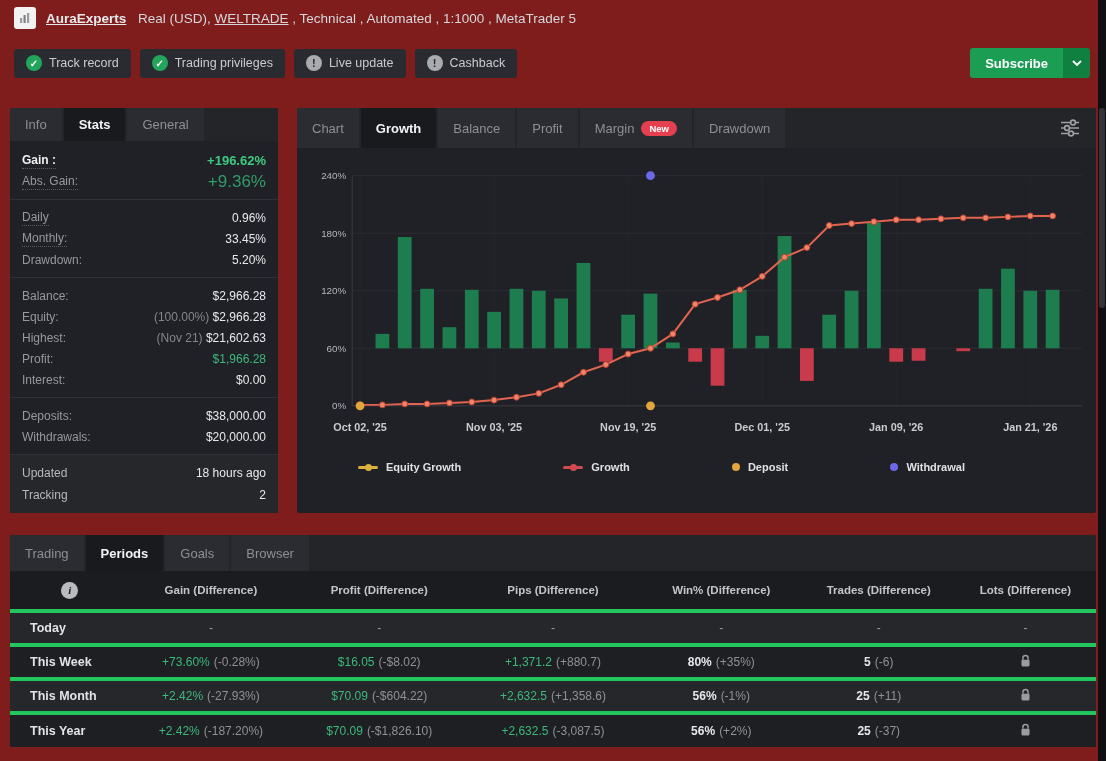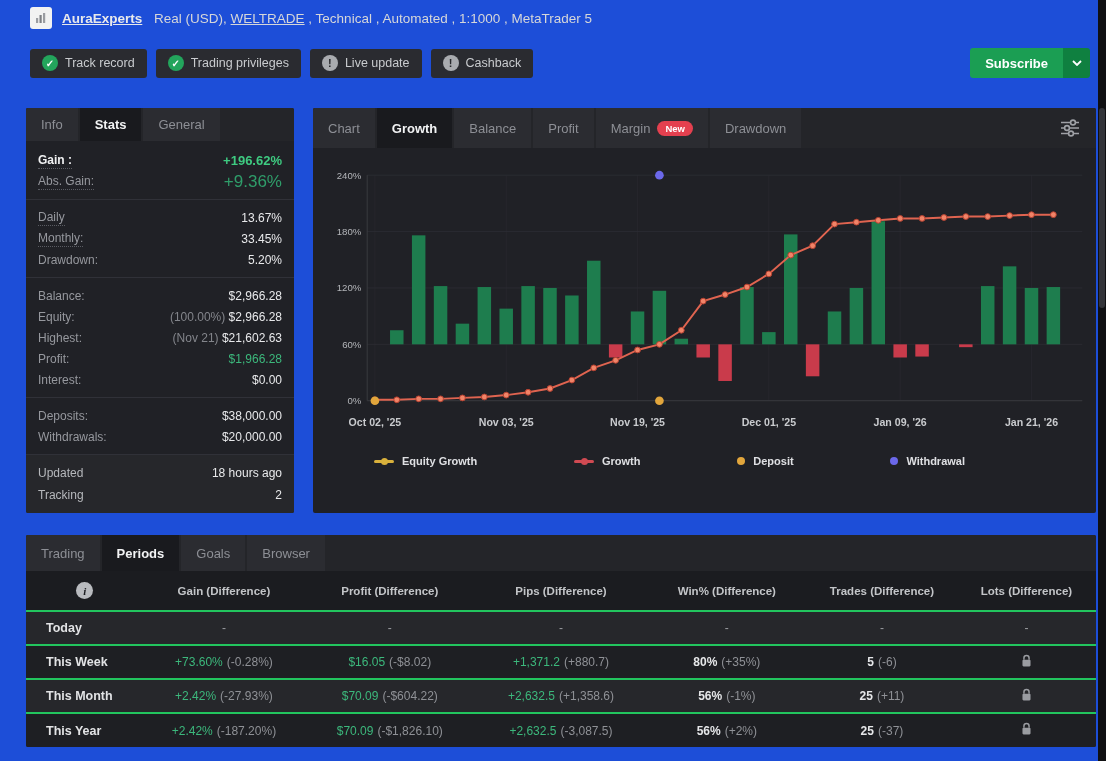--- a/index.html
+++ b/index.html
@@ -1,20 +1,20 @@
 <!DOCTYPE html>
 <html><head>
 <meta charset="utf-8">
 <style>
   * { margin:0; padding:0; box-sizing:border-box; }
   html,body { background:#101113; }
   body { font-family:"Liberation Sans", sans-serif; }
   #app {
-    position:relative; width:1106px; height:761px; background:#1d4ed8;
-    overflow:hidden; color:#e4e5e7;padding-left:16px;
+    position:relative; width:1106px; height:761px; background:#7f1d1d;
+    overflow:hidden; color:#e4e5e7;
   }
   
   #hdr { display:flex; align-items:center; height:36px; padding:0 14px; }
   #logo {
     width:22px; height:22px; background:#f2f2f2; border-radius:3px;
     display:flex; align-items:center; justify-content:center; margin-right:10px;
   }
   #logo svg { display:block; }
   .title { font-size:13.5px; color:#d6d7d9; white-space:nowrap; }
   .title .lnk { color:#e8e9eb; font-weight:700; text-decoration:underline; cursor:pointer; }
@@ -76,21 +76,21 @@
   #legend { display:flex; justify-content:space-between; padding:8px 125px 0 55px; }
   .lg { display:flex; align-items:center; gap:8px; font-size:11px; font-weight:700; color:#dfe0e3; }
   .sw-line { position:relative; width:20px; height:3px; border-radius:2px; }
   .sw-line i { position:absolute; left:7px; top:-2px; width:7px; height:7px; border-radius:50%; background:inherit; }
   .sw-dot { width:8px; height:8px; border-radius:50%; }
   
   #botpanel { margin:22px 10px 0 10px; background:#202126; border-radius:2px; overflow:hidden; }
   #botpanel .tabstrip { height:36px; }
   table { width:100%; border-collapse:collapse; table-layout:fixed; }
   thead th { background:#1b1c20; height:40px; font-size:11.5px; color:#c3c5c8; font-weight:700; text-align:center; }
-  tbody td { height:34px; font-size:12px; text-align:center; border-top:2px solid #22c55e; }
+  tbody td { height:34px; font-size:12px; text-align:center; border-top:4px solid #22c55e; }
   tbody tr.lt { background:#26272b; }
   tbody tr.dk { background:#1e1f23; }
   td.rowlabel { text-align:left; padding-left:20px; color:#e2e3e5; font-weight:700; font-size:12.5px; }
   .cmain { color:#e6e7e9; }
   .cmain.green { color:#3cb87c; }
   .cmain.bold { font-weight:700; }
   .cdiff { color:#8f9196; margin-left:4px; }
   .dash { color:#9b9da1; }
   .ic-info { width:17px; height:17px; border-radius:50%; background:#b9bbbf; color:#1b1c20;
              display:inline-flex; align-items:center; justify-content:center; font-weight:700; font-size:11px;
@@ -167,21 +167,21 @@
               <span class="sval green-bold"><span>+196.62%</span></span>
             </div>
             <div class="srow">
               <span class="slabel dotted">Abs. Gain:</span>
               <span class="sval green-dim"><span>+9.36%</span></span>
             </div>
           </div>
           <div class="sec">
             <div class="srow">
               <span class="slabel dotted">Daily</span>
-              <span class="sval"><span>13.67%</span></span>
+              <span class="sval"><span>0.96%</span></span>
             </div>
             <div class="srow">
               <span class="slabel dotted">Monthly:</span>
               <span class="sval"><span>33.45%</span></span>
             </div>
             <div class="srow">
               <span class="slabel">Drawdown:</span>
               <span class="sval"><span>5.20%</span></span>
             </div>
           </div>

